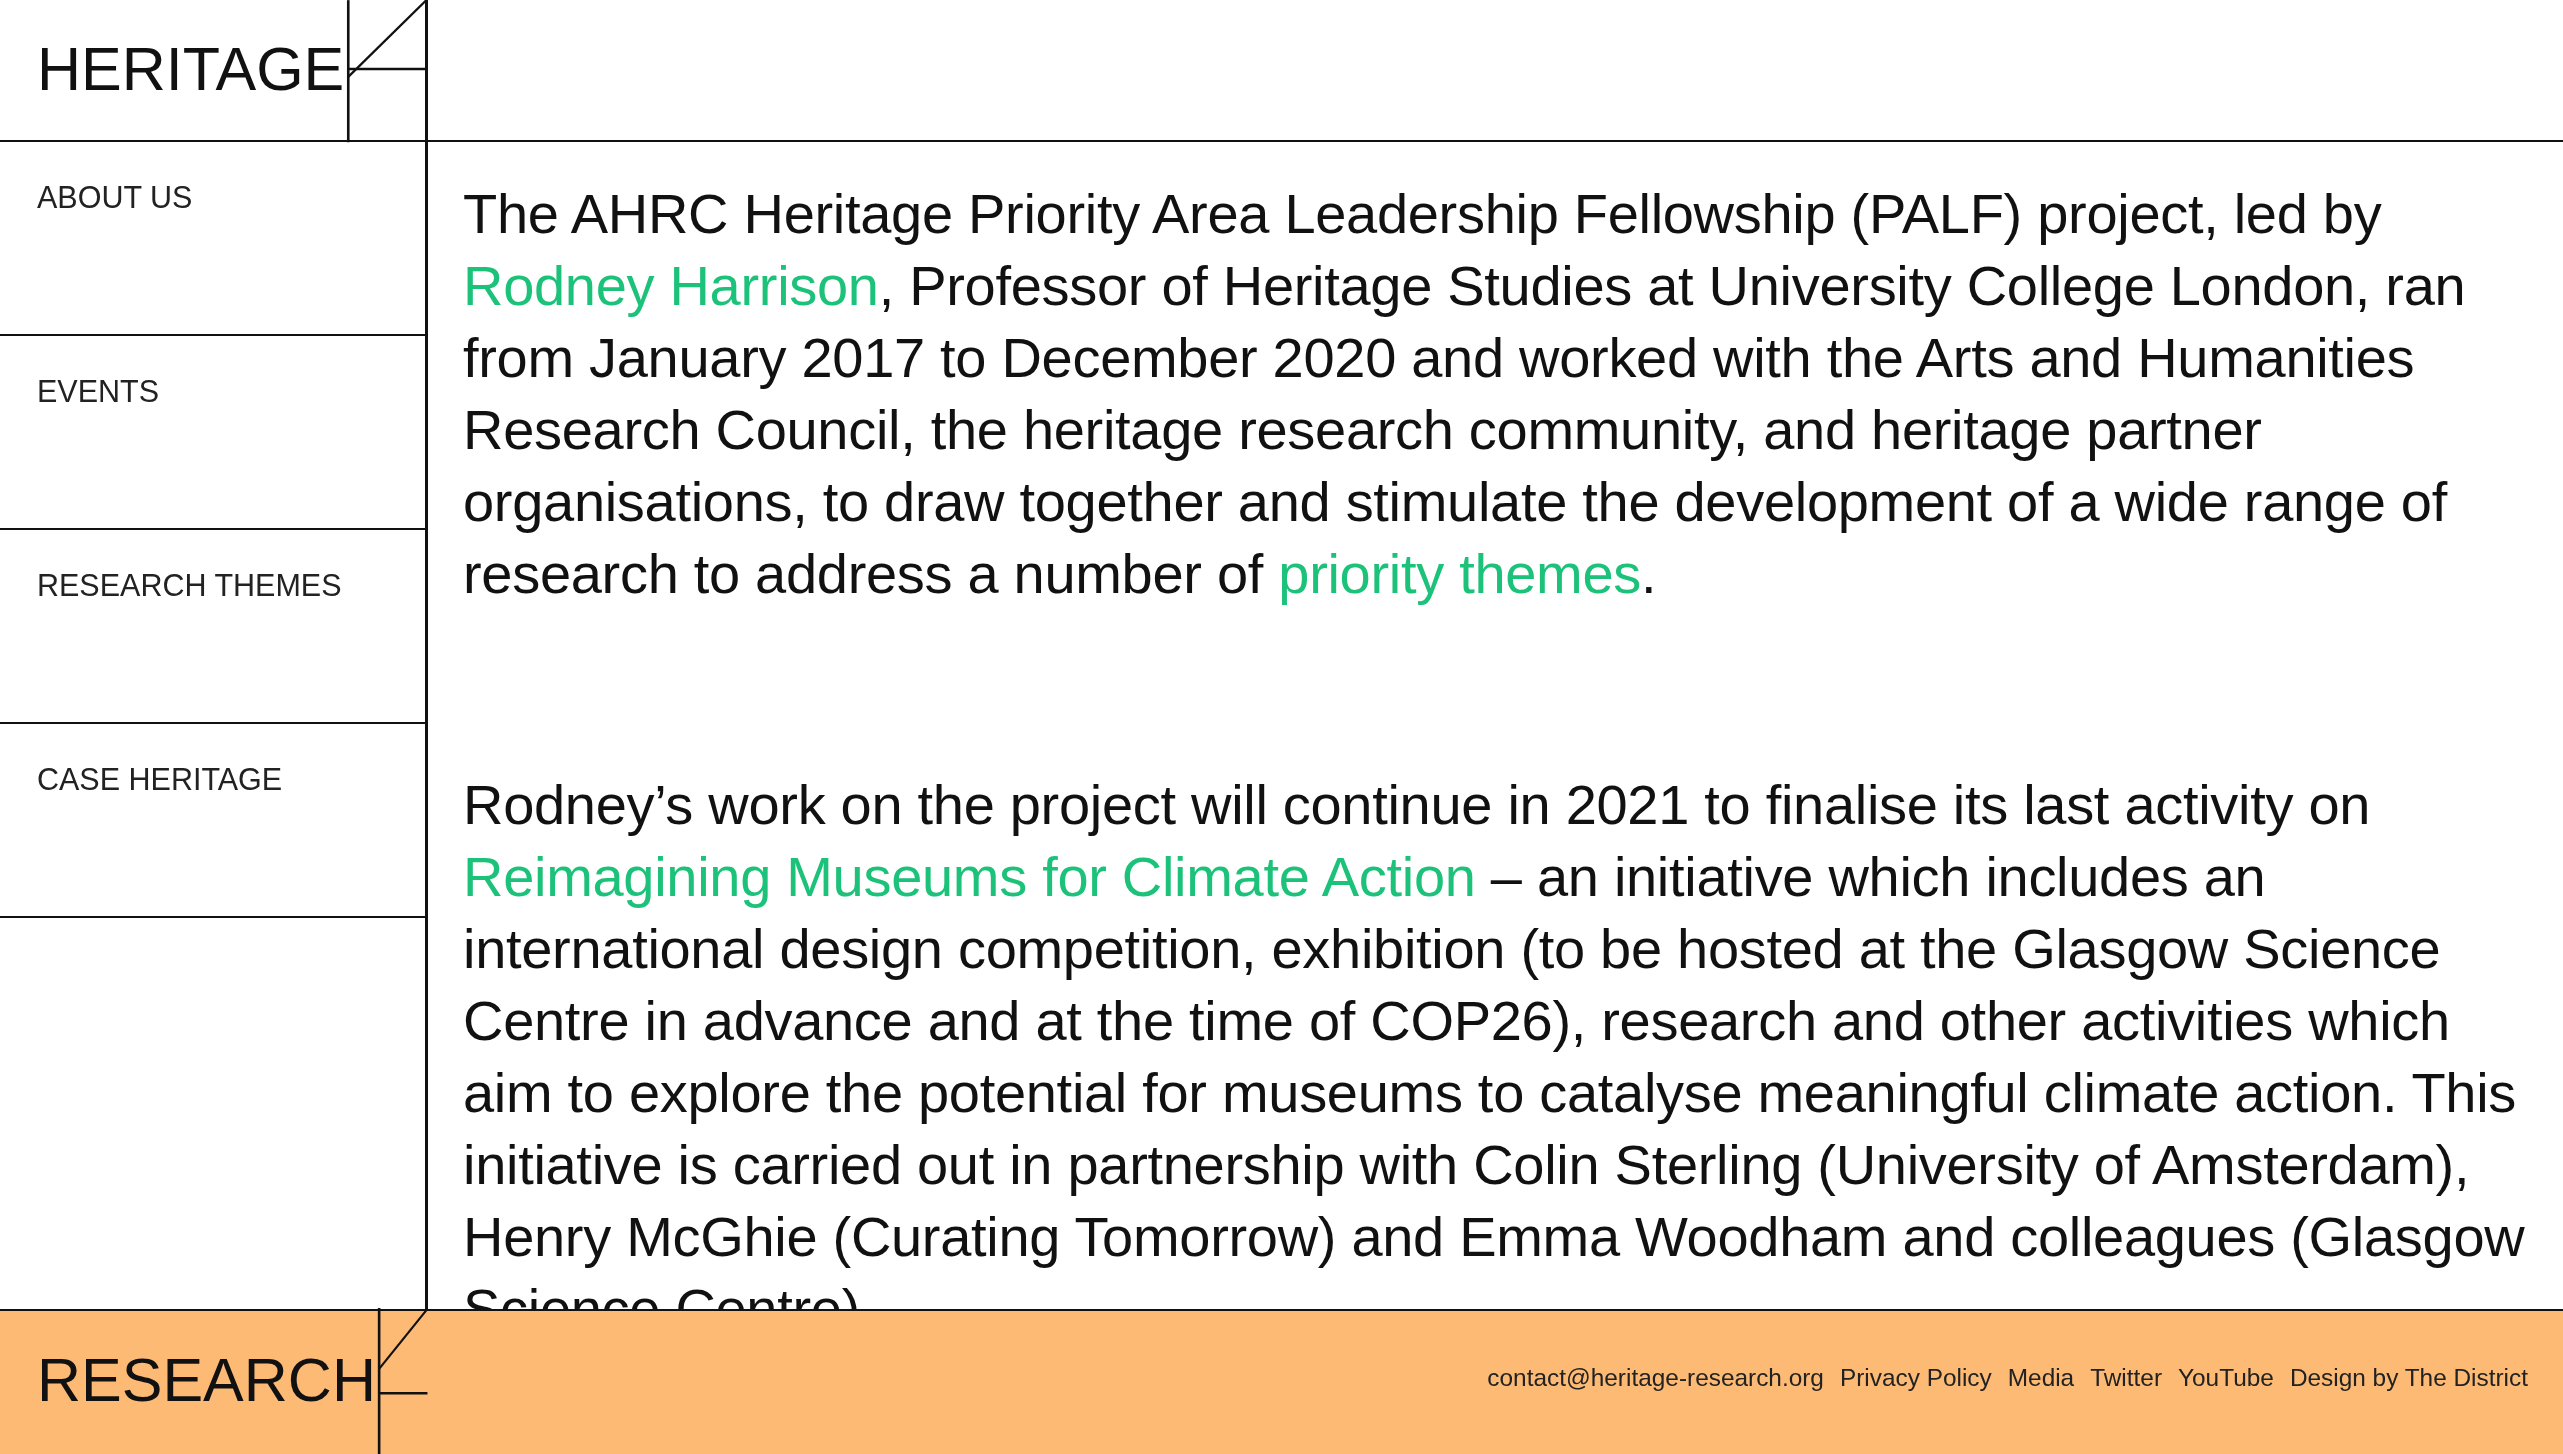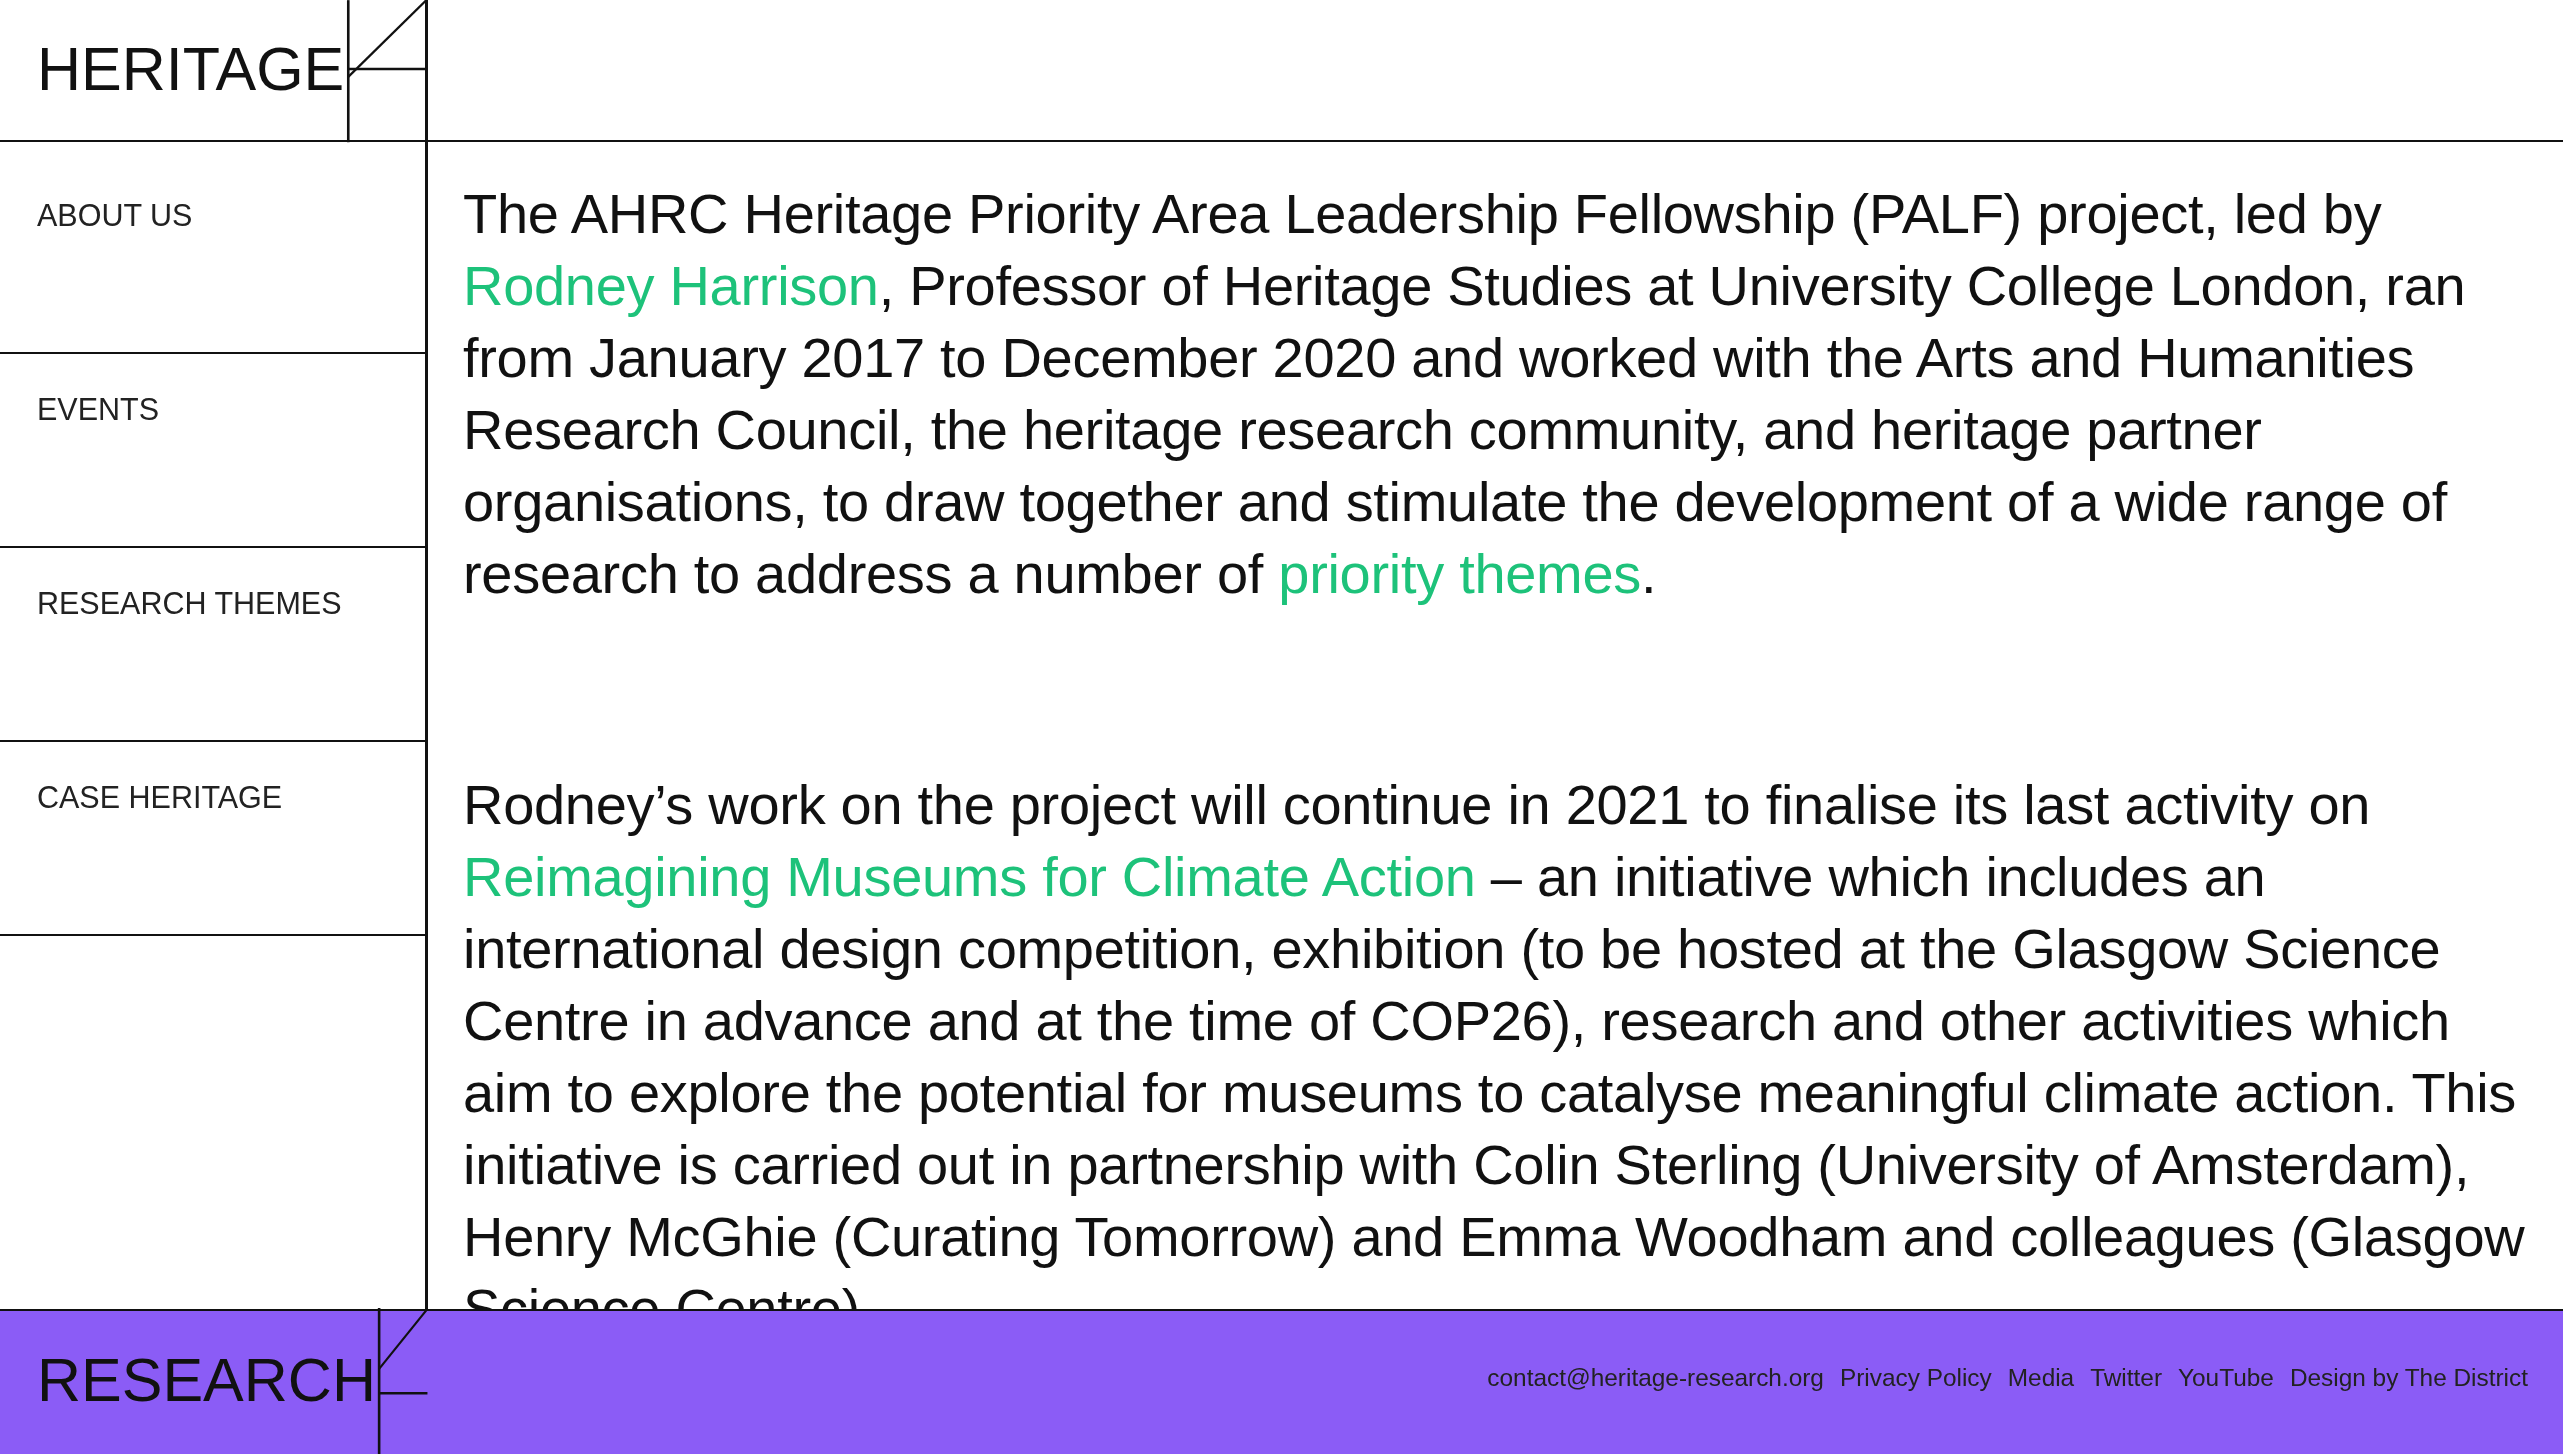--- a/index.html
+++ b/index.html
@@ -4,31 +4,31 @@
   <style>
     * { box-sizing: border-box; margin: 0; padding: 0; }
     html, body { width: 2563px; height: 1454px; overflow: hidden; background: #ffffff; }
     body { position: relative; font-family: "Liberation Sans", sans-serif; color: #111111; }
 
     .header { position: absolute; left: 0; top: 0; width: 2563px; height: 142px; border-bottom: 2.6px solid #111; }
     .brand-top { position: absolute; left: 37px; top: 33px; font-size: 61px; font-weight: 400; letter-spacing: 0px; line-height: 73px; color: #111; }
 
     .sidebar-rule { position: absolute; left: 425px; top: 0; width: 2.6px; height: 1454px; background: #111; }
 
-    .nav { position: absolute; left: 0; top: 160px; width: 426px; }
+    .nav { position: absolute; left: 0; top: 142px; width: 426px; }
     .nav-item { display: block; height: 194px; border-bottom: 2.6px solid #111; position: relative; cursor: pointer; }
     .nav-item span { position: absolute; left: 37px; top: 37px; font-size: 30.5px; line-height: 37px; color: #222; letter-spacing: 0px; }
 
     .main { position: absolute; left: 428px; top: 145px; width: 2135px; height: 1166px; overflow: hidden; }
     .para { position: absolute; left: 35px; width: 2066px; font-size: 56px; line-height: 72px; color: #111; letter-spacing: -0.3px; }
     .p1 { top: 33px; }
     .p2 { top: 624px; }
     .para a { color: #1DC27A; text-decoration: none; }
 
-    .footer { position: absolute; left: 0; top: 1309px; width: 2563px; height: 145px; border-top: 2.6px solid #111; background: #8b5cf6; }
+    .footer { position: absolute; left: 0; top: 1309px; width: 2563px; height: 145px; border-top: 2.6px solid #111; background: #fdba74; }
     .brand-bottom { position: absolute; left: 37px; top: 33px; font-size: 61px; font-weight: 300; line-height: 73px; color: #111; }
     .footer-links { position: absolute; right: 35px; top: 52px; display: flex; gap: 16px; font-size: 24.4px; line-height: 30px; }
     .footer-links a { color: #222; text-decoration: none; }
 
     svg.mark { position: absolute; overflow: visible; }
   </style>
 </head>
 <body>
 
 <div class="header">

